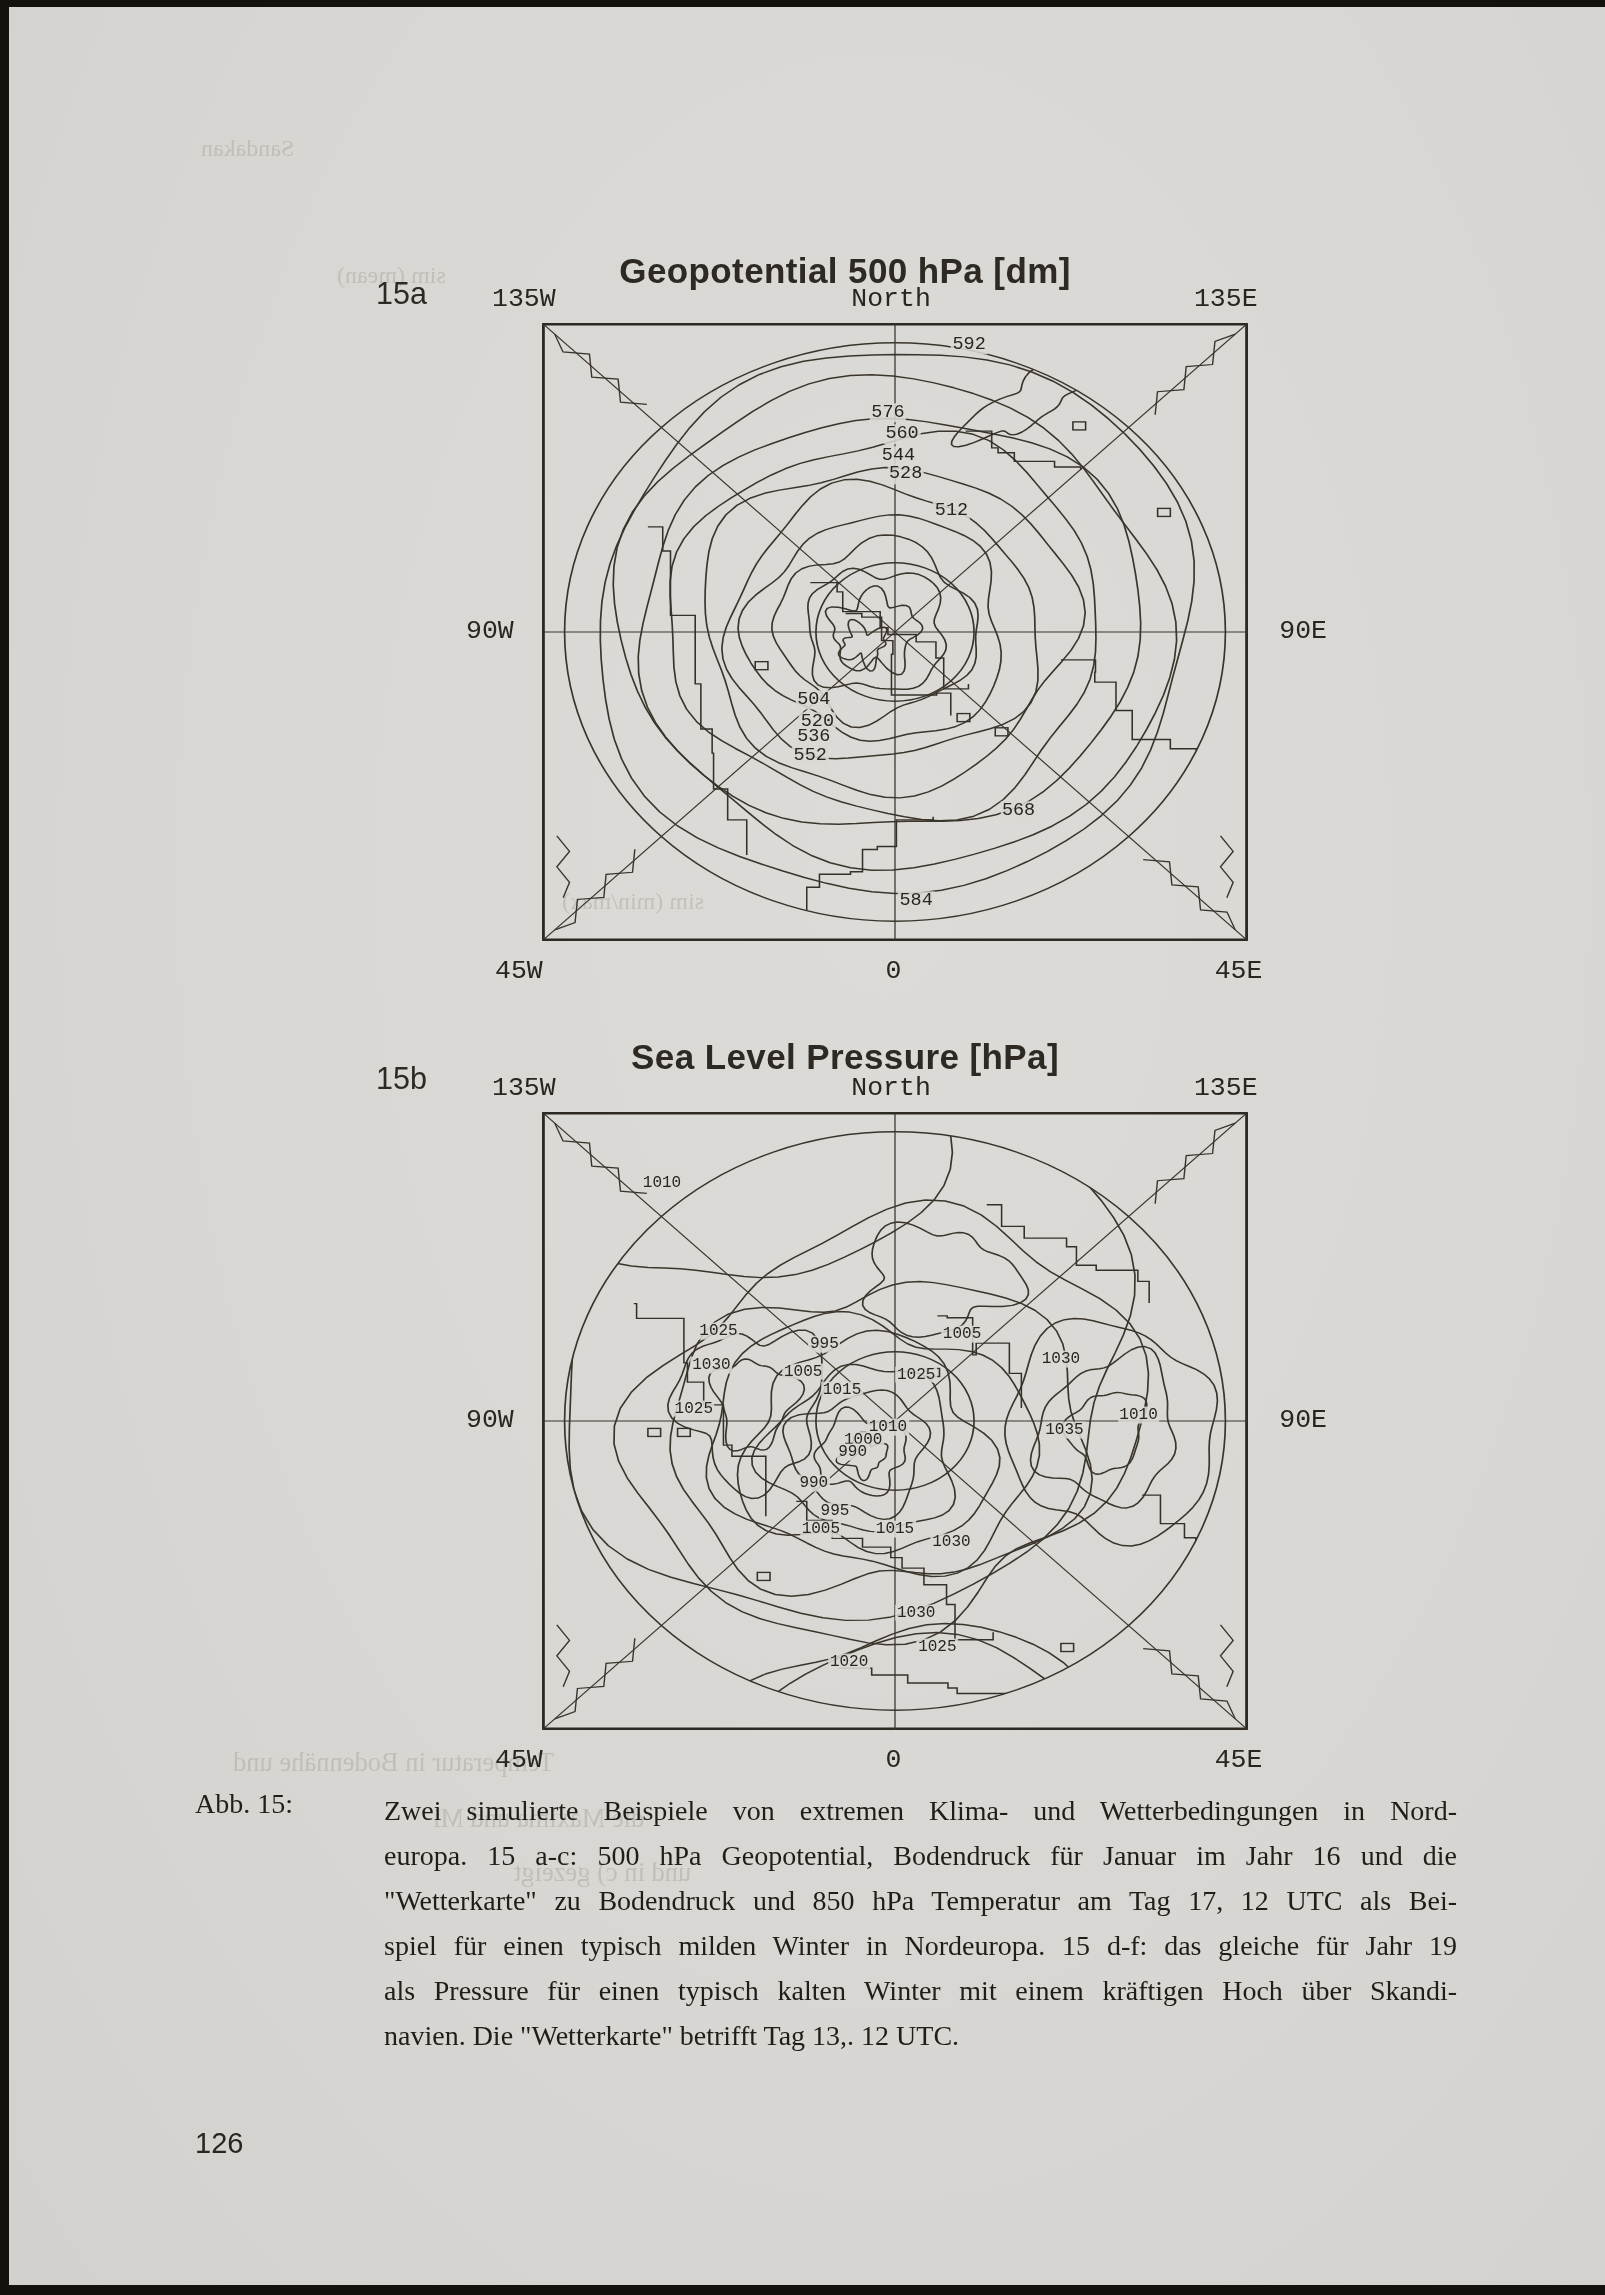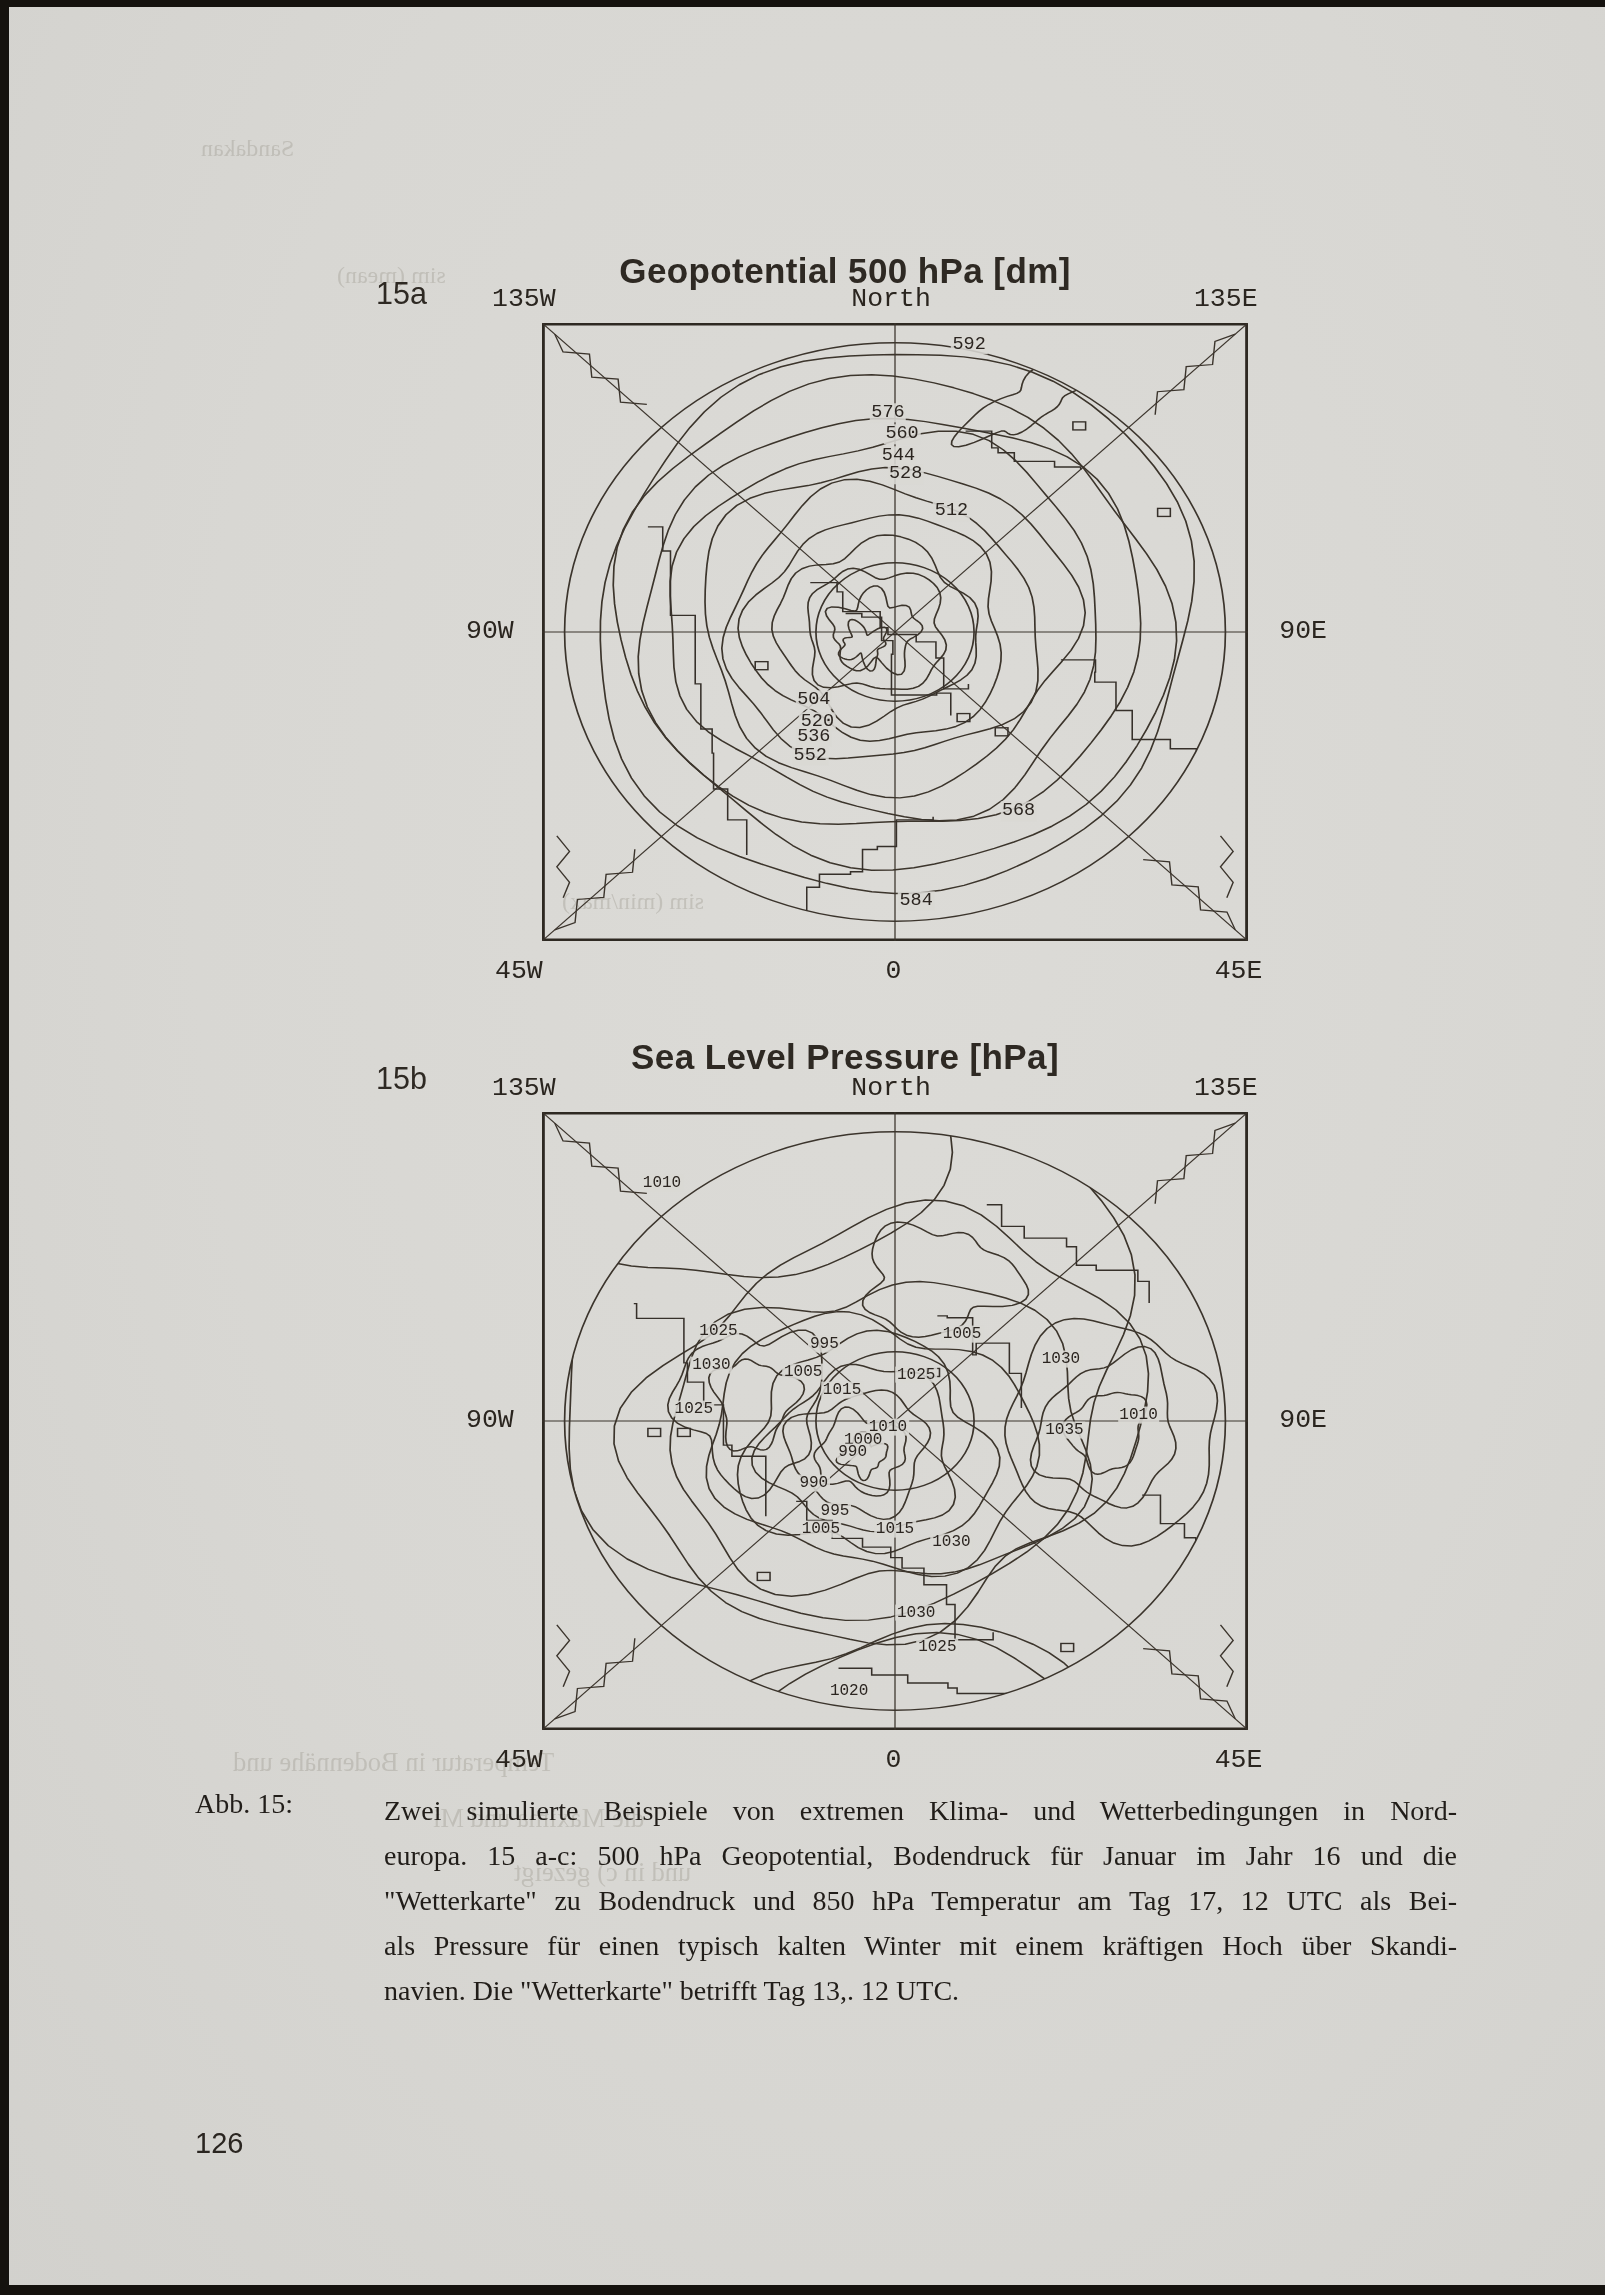--- a/index.html
+++ b/index.html
@@ -229,29 +229,30 @@
           <span class="map-lbl lblB" style="left: 44%; top: 55%;">990</span>
           <span class="map-lbl lblB" style="left: 38.5%; top: 60%;">990</span>
           <span class="map-lbl lblB" style="left: 41.5%; top: 64.5%;">995</span>
           <span class="map-lbl lblB" style="left: 39.5%; top: 67.5%;">1005</span>
           <span class="map-lbl lblB" style="left: 50%; top: 67.5%;">1015</span>
           <span class="map-lbl lblB" style="left: 58%; top: 69.5%;">1030</span>
           <span class="map-lbl lblB" style="left: 74%; top: 51.5%;">1035</span>
           <span class="map-lbl lblB" style="left: 84.5%; top: 49%;">1010</span>
           <span class="map-lbl lblB" style="left: 53%; top: 81%;">1030</span>
           <span class="map-lbl lblB" style="left: 56%; top: 86.5%;">1025</span>
-          <span class="map-lbl lblB" style="left: 43.5%; top: 89%; margin-top: 29px;">1020</span>
+          <span class="map-lbl lblB" style="left: 43.5%; top: 89%;">1020</span>
         </div>
     </div>
   </section>
 
   <div class="cap-label">Abb. 15:</div>
   <div class="cap-text">
     <div class="cap-line">Zwei simulierte Beispiele von extremen Klima- und Wetterbedingungen in Nord-</div>
     <div class="cap-line">europa. 15 a-c: 500 hPa Geopotential, Bodendruck für Januar im Jahr 16 und die</div>
     <div class="cap-line">"Wetterkarte" zu Bodendruck und 850 hPa Temperatur am Tag 17, 12 UTC als Bei-</div>
+    <div class="cap-line">spiel für einen typisch milden Winter in Nordeuropa. 15 d-f: das gleiche für Jahr 19</div>
     <div class="cap-line">als Pressure für einen typisch kalten Winter mit einem kräftigen Hoch über Skandi-</div>
     <div class="cap-line last">navien. Die "Wetterkarte" betrifft Tag 13,. 12 UTC.</div>
   </div>
 
   <div class="page-num">126</div>
 </div>
 
 
 </body></html>

